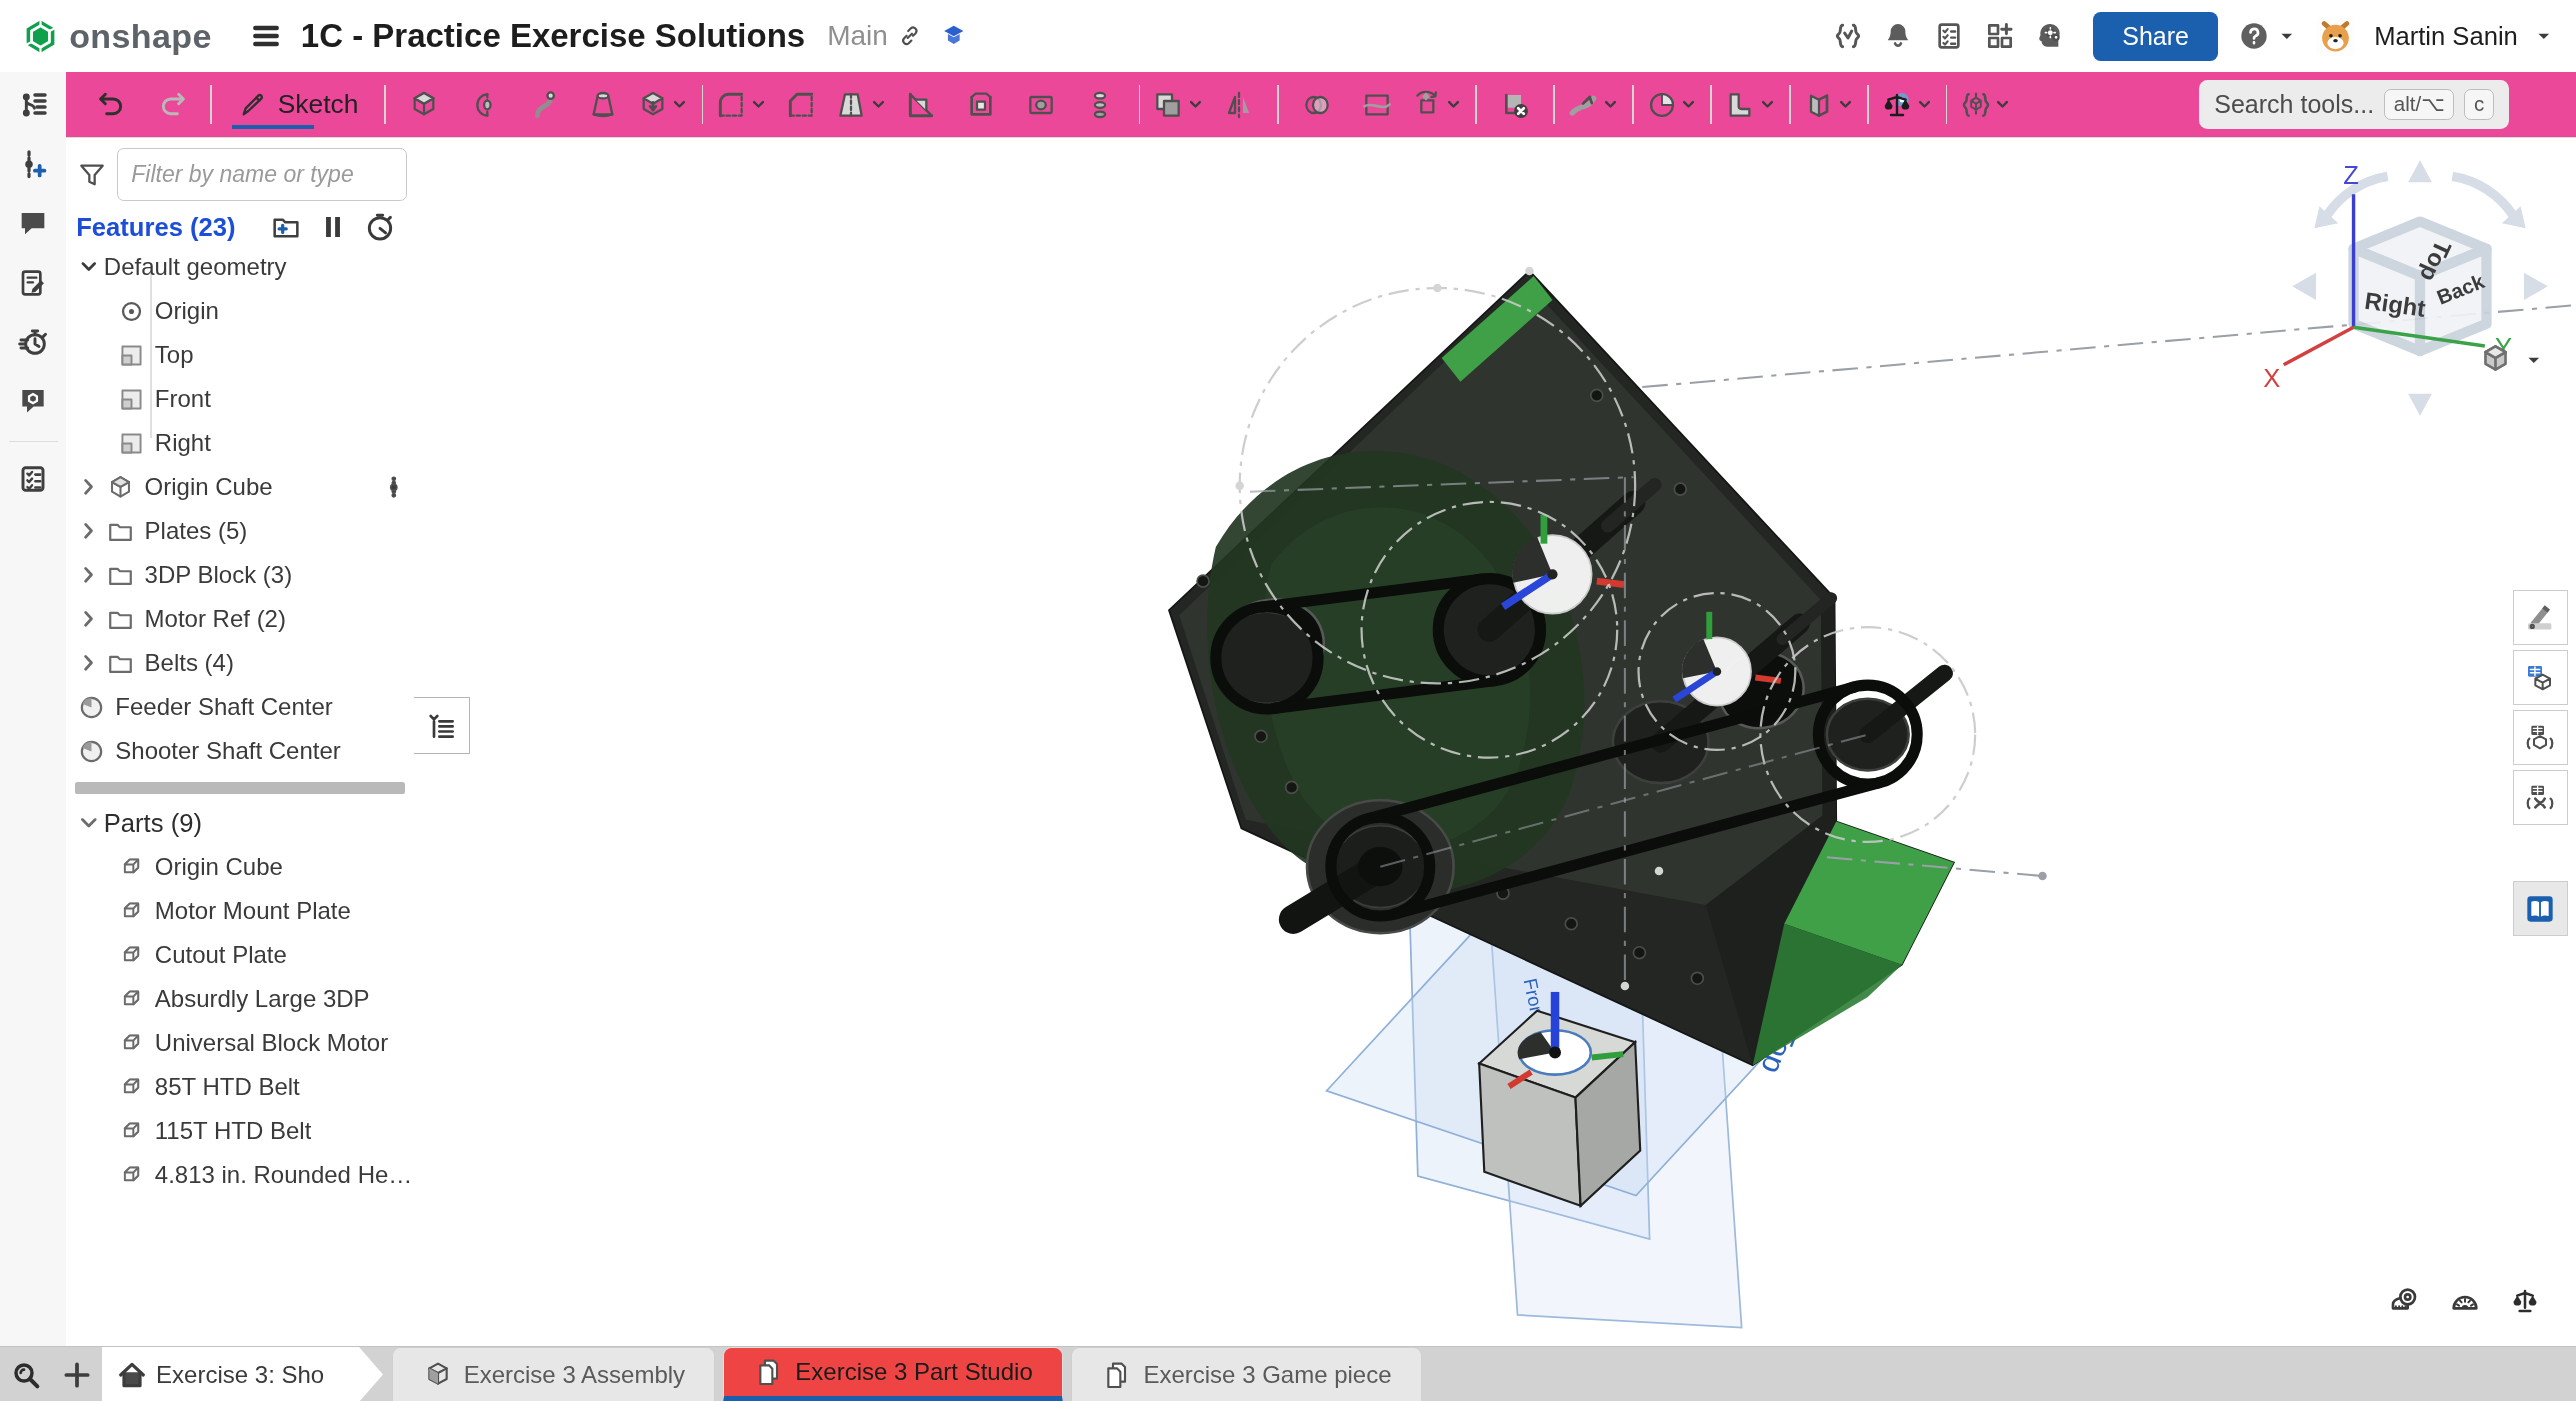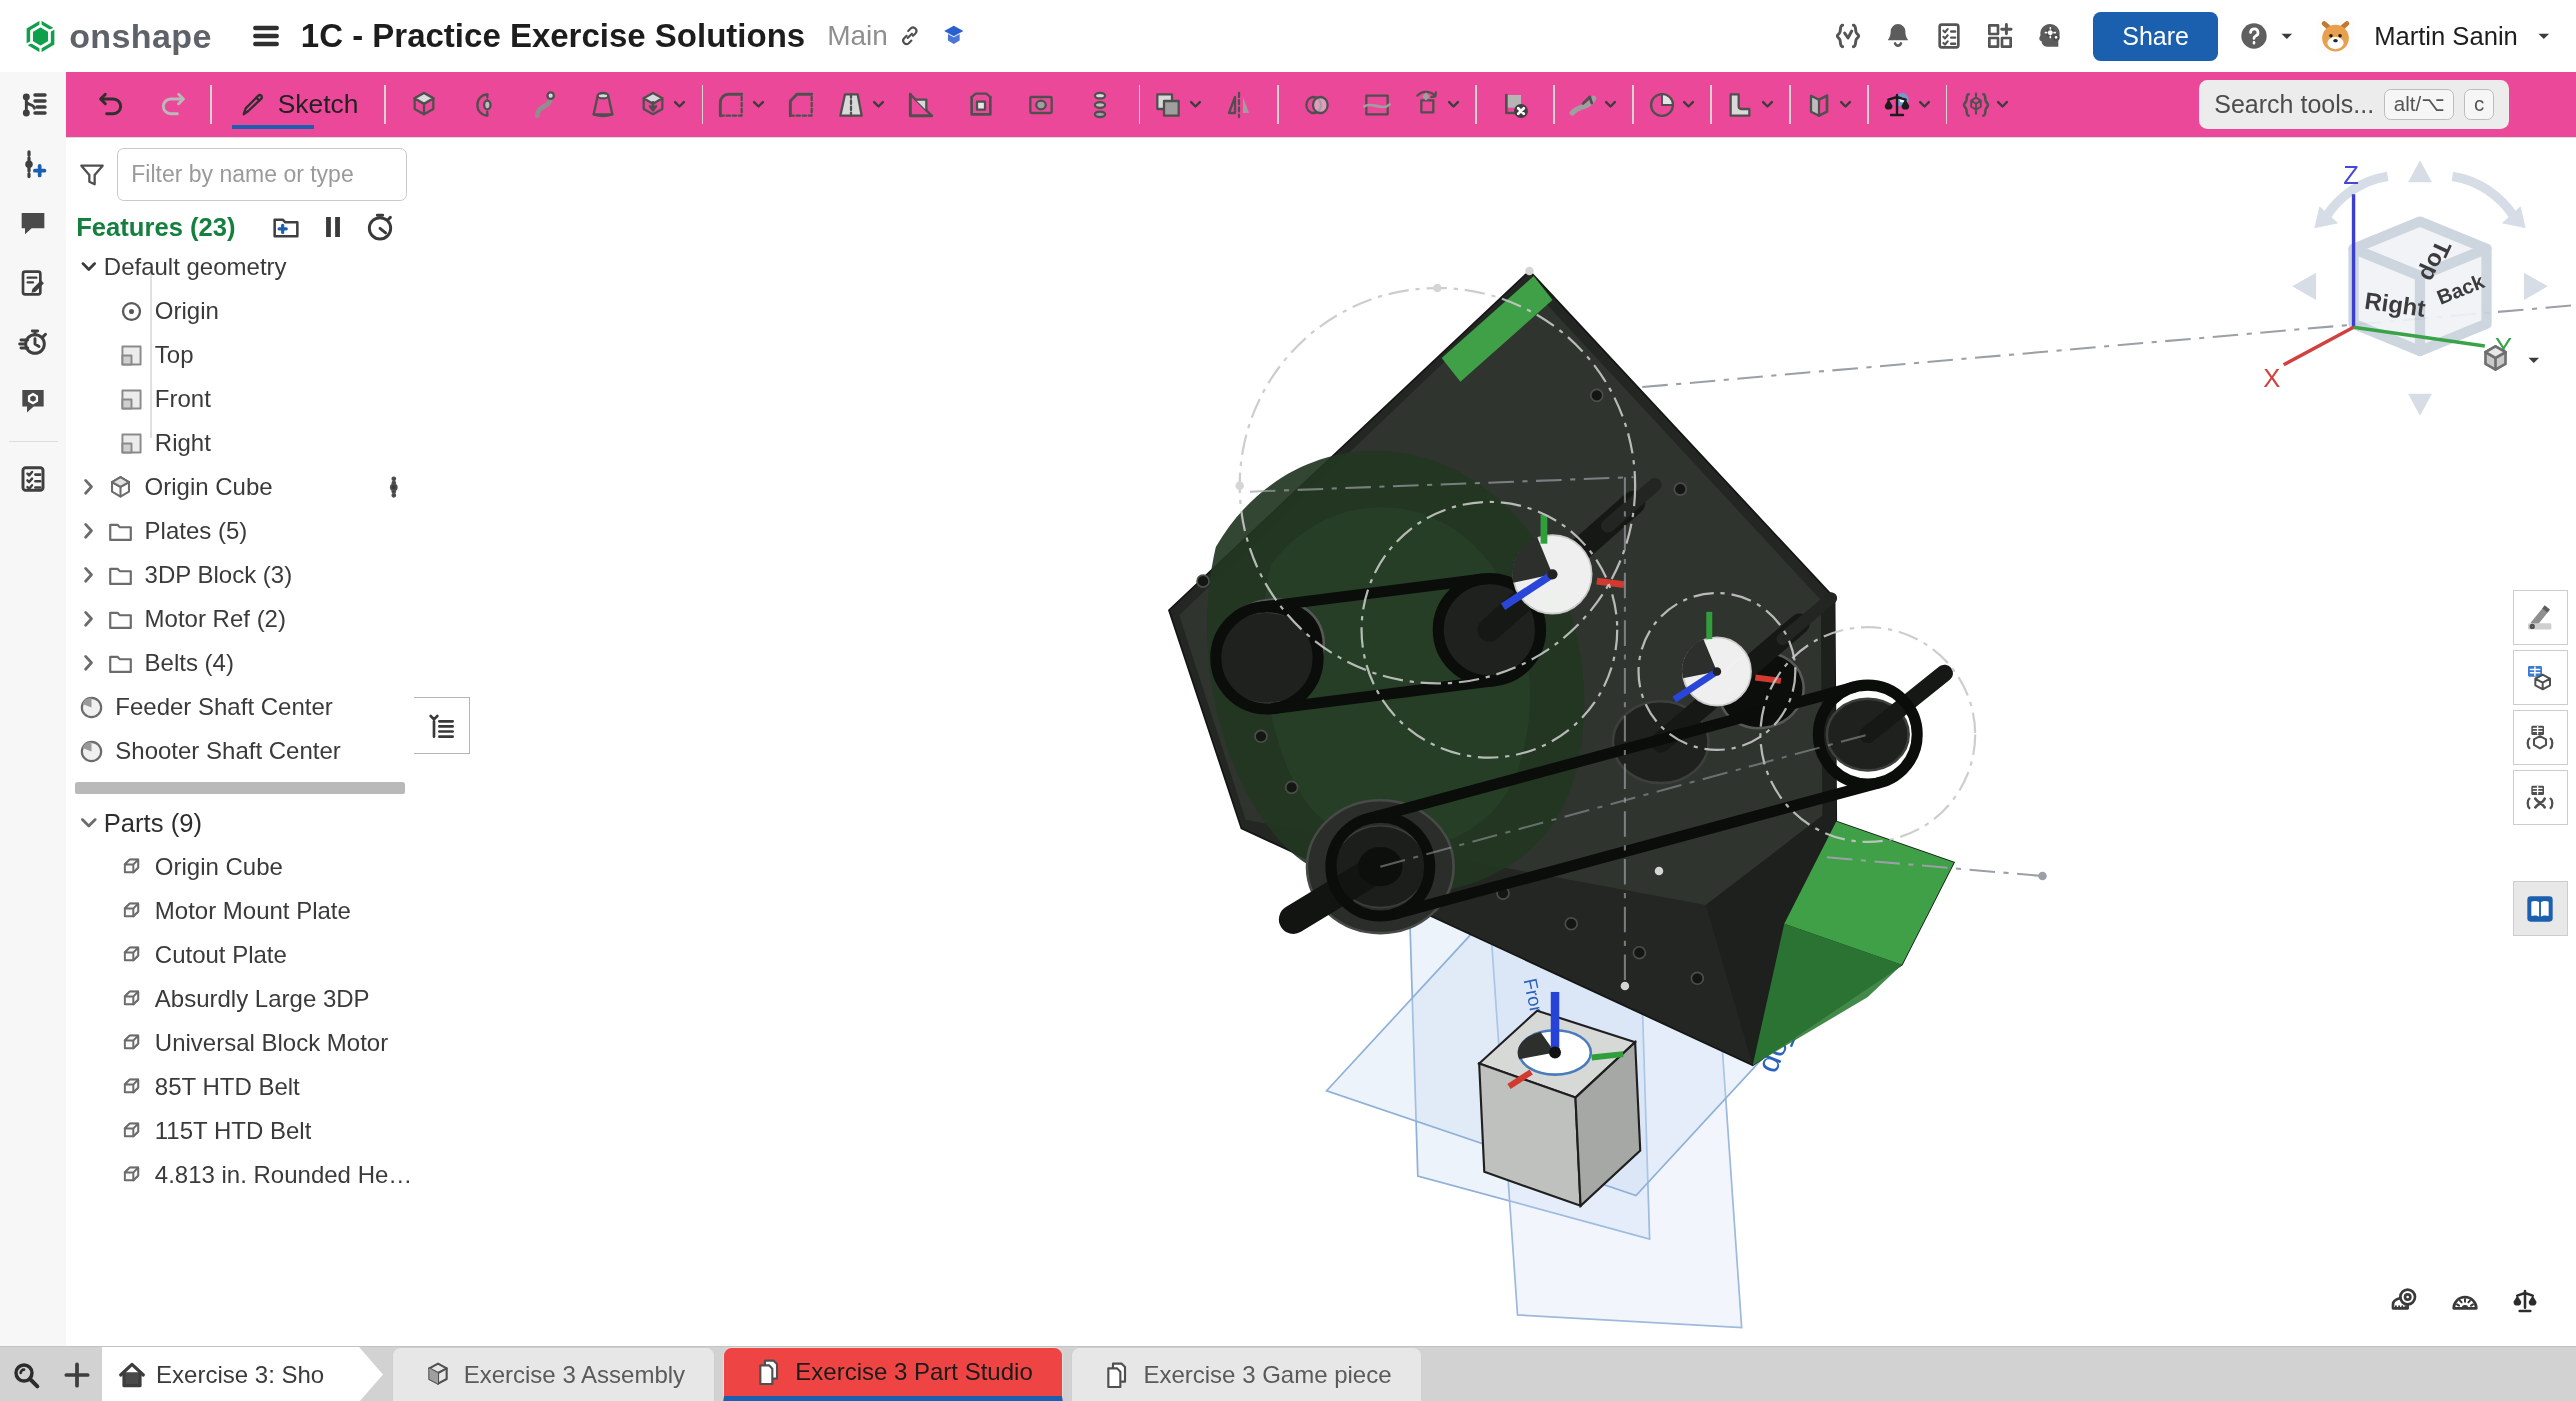--- a/index.html
+++ b/index.html
@@ -40,24 +40,24 @@
   .kbd{border:1.7px solid #bdbdbd;border-radius:6.8px;background:#f6f6f6;font-size:20.5px;color:#555;padding:2.6px 8.5px;}
 
   
   #left-rail{position:absolute;left:0;top:72px;bottom:55px;width:66px;background:#f7f7f7;display:flex;flex-direction:column;align-items:center;padding-top:8.5px;box-sizing:border-box;}
   .rail-btn{width:49px;height:49px;display:flex;align-items:center;justify-content:center;border-radius:6.8px;margin-bottom:10.2px;}
   #rail-divider{width:49px;height:1.7px;background:#ddd;margin:5.1px 0 12px;}
 
   
   #feature-panel{position:absolute;left:66px;top:138px;width:354px;bottom:55px;background:#fff;border-right:1.7px solid #d8d8d8;box-sizing:border-box;overflow:hidden;}
   #filter-row{display:flex;align-items:center;gap:8.5px;padding:10.2px 12px 5.1px 10.2px;}
-  #filter-input{flex:1;height:51px;border:1.7px solid #c9c9c9;border-radius:6.8px;font-size:23px;color:#0f172a;padding:0 13.6px;font-family:inherit;outline:none;min-width:0;}
+  #filter-input{flex:1;height:51px;border:1.7px solid #c9c9c9;border-radius:6.8px;font-size:23px;font-style:italic;color:#0f172a;padding:0 13.6px;font-family:inherit;outline:none;min-width:0;}
   #filter-input::placeholder{color:#9a9a9a;}
   #features-header{display:flex;align-items:center;padding:5.1px 8.5px 1.7px 10.2px;}
-  #features-header .hdr{font-size:25.6px;font-weight:700;color:#15803d;flex:0 0 auto;}
+  #features-header .hdr{font-size:25.6px;font-weight:700;color:#1d4ed8;flex:0 0 auto;}
   #features-header .hdr-icons{display:flex;gap:15.3px;margin-left:34px;}
   .tree-row{height:44px;display:flex;align-items:center;position:relative;padding-left:6.8px;}
   .tree-row .exp{width:31px;height:31px;flex:0 0 31px;display:flex;align-items:center;justify-content:center;}
   .tree-row .t-ic{width:34px;height:34px;flex:0 0 34px;display:flex;align-items:center;justify-content:center;margin-right:6.8px;}
   .tree-row .t-lbl{font-size:24px;color:#3a3a3a;white-space:nowrap;overflow:hidden;text-overflow:ellipsis;}
   .tree-row.indent1{padding-left:48px;}
   .tree-row.noexp{padding-left:8.5px;}
   .tree-row .handle{margin-left:auto;margin-right:12px;}
   #child-guide{position:absolute;left:84px;top:300px;width:1.7px;height:172px;background:#e0e0e0;}
   #rollback-bar{height:12.8px;background:#b9b9b9;border-radius:2.6px;margin:8.5px 13.6px 6.8px 8.5px;}

